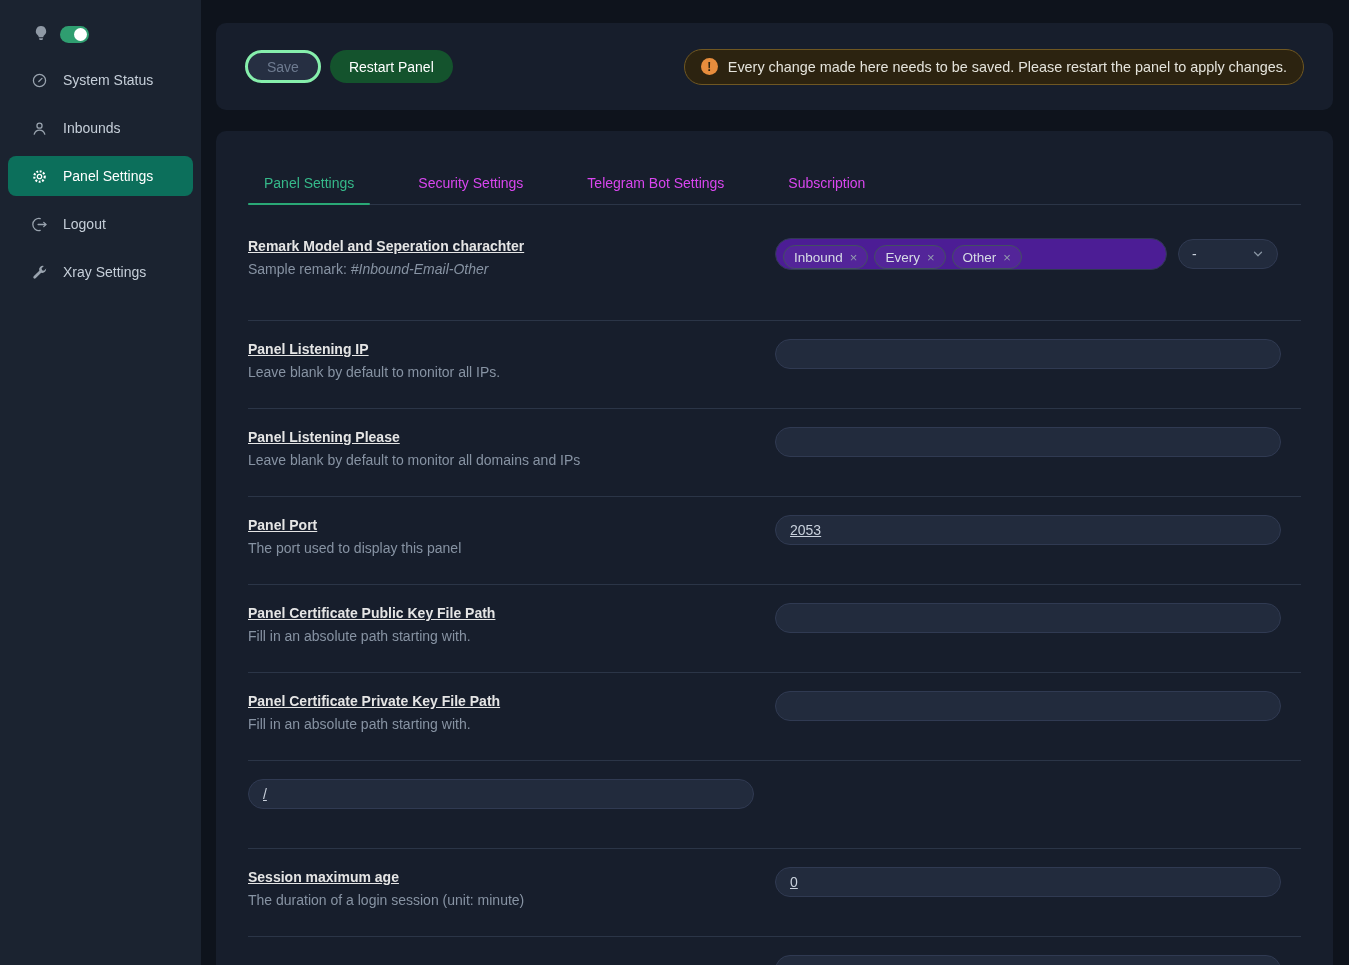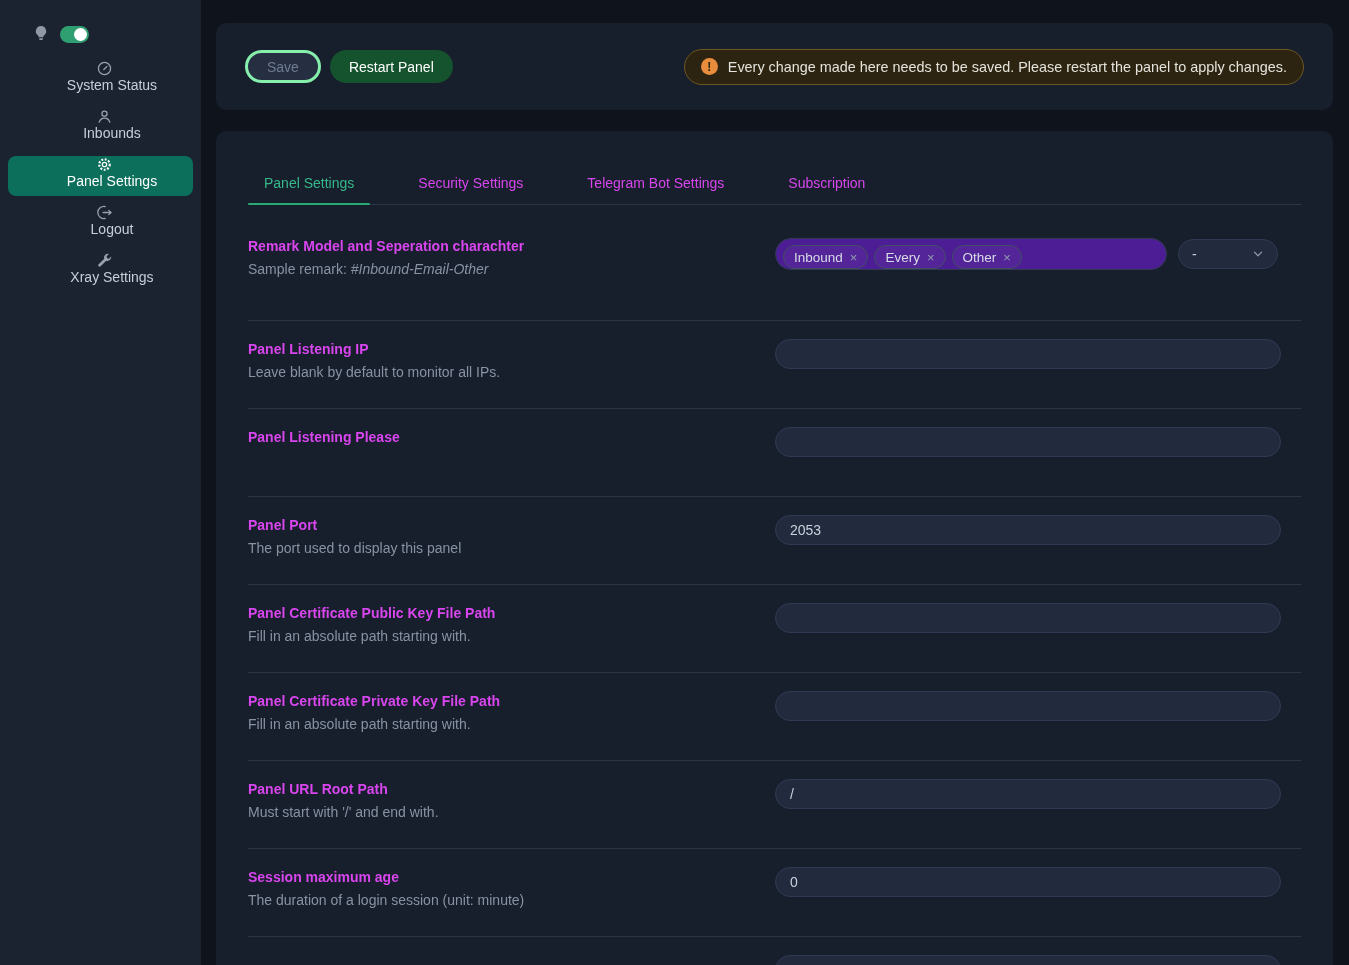--- a/index.html
+++ b/index.html
@@ -23,21 +23,21 @@
     position:relative; cursor:pointer;
   }
   .toggle .knob {
     position:absolute; top:2px; right:2px; width:13px; height:13px;
     border-radius:50%; background:#ffffff;
   }
   .nav { margin-top:16px; }
   .nav-item {
     height:40px; margin:0 8px 8px 8px; border-radius:8px;
     display:flex; align-items:center; padding-left:23px;
-    font-size:14px; color:#c6cfd9; cursor:pointer;flex-direction:column;
+    font-size:14px; color:#c6cfd9; cursor:pointer;
   }
   .nav-item .nicon { width:17px; height:17px; margin-right:15px; color:#99a3ae; display:flex; }
   .nav-item.active { background:#0c6f5b; color:#ffffff; }
   .nav-item.active .nicon { color:#ffffff; }
   svg { display:block; width:100%; height:100%; }
 
   
   .main { flex:1; padding:23px 16px 0 15px; }
   .card { background:#171e2c; border-radius:10px; }
   .toolbar-card {
@@ -74,29 +74,30 @@
   }
   .tab.active { color:#36b98a; }
   .tab.active::after {
     content:""; position:absolute; left:0; right:0; bottom:-1px; height:2px;
     background:#2aa876; border-radius:1px;
   }
 
   
   .row { display:flex; border-bottom:1px solid #2b3547; height:88px; }
   .row-label { flex:1; padding-top:20px; }
-  .row-title { font-size:14px; font-weight:bold; color:#d946ef; }
+  .row-title { font-size:14px; font-weight:bold; color:#e5e5e5;text-decoration:underline; }
   .row-sub { margin-top:7px; font-size:14px; color:#8793a3; }
   .row-sub em { font-style:italic; }
   .row-control { width:526px; padding-top:18px; display:flex; align-items:flex-start; }
   .input {
     width:506px; height:30px; border-radius:15px;
     background:#222b3d; border:1px solid #303a52;
     padding:0 14px; color:#c9d1dc; font-size:14px; outline:none;
     font-family:"Liberation Sans", sans-serif;
+    text-decoration:underline;
   }
   .row.remark { height:116px; }
   .row.remark .row-label { padding-top:33px; }
   .row.remark .row-control { padding-top:33px; }
   .tags-box {
     width:392px; height:32px; border-radius:16px;
     background:#4c1d95; border:1px solid #303a52;
     display:flex; align-items:flex-end; padding:0 4px; gap:6px;
   }
   .tag {
@@ -239,20 +240,21 @@
           <div class="row-sub">Leave blank by default to monitor all IPs.</div>
         </div>
         <div class="row-control">
           <input class="input" value="" style="">
         </div>
       </div>
 
       <div class="row">
         <div class="row-label">
           <div class="row-title">Panel Listening Please</div>
+          <div class="row-sub">Leave blank by default to monitor all domains and IPs</div>
         </div>
         <div class="row-control">
           <input class="input" value="" style="">
         </div>
       </div>
 
       <div class="row">
         <div class="row-label">
           <div class="row-title">Panel Port</div>
           <div class="row-sub">The port used to display this panel</div>
@@ -276,24 +278,20 @@
         <div class="row-label">
           <div class="row-title">Panel Certificate Private Key File Path</div>
           <div class="row-sub">Fill in an absolute path starting with.</div>
         </div>
         <div class="row-control">
           <input class="input" value="" style="">
         </div>
       </div>
 
       <div class="row">
-        <div class="row-label">
-          <div class="row-title">Panel URL Root Path</div>
-          <div class="row-sub">Must start with '/' and end with.</div>
-        </div>
         <div class="row-control">
           <input class="input" value="/" style="">
         </div>
       </div>
 
       <div class="row">
         <div class="row-label">
           <div class="row-title">Session maximum age</div>
           <div class="row-sub">The duration of a login session (unit: minute)</div>
         </div>

